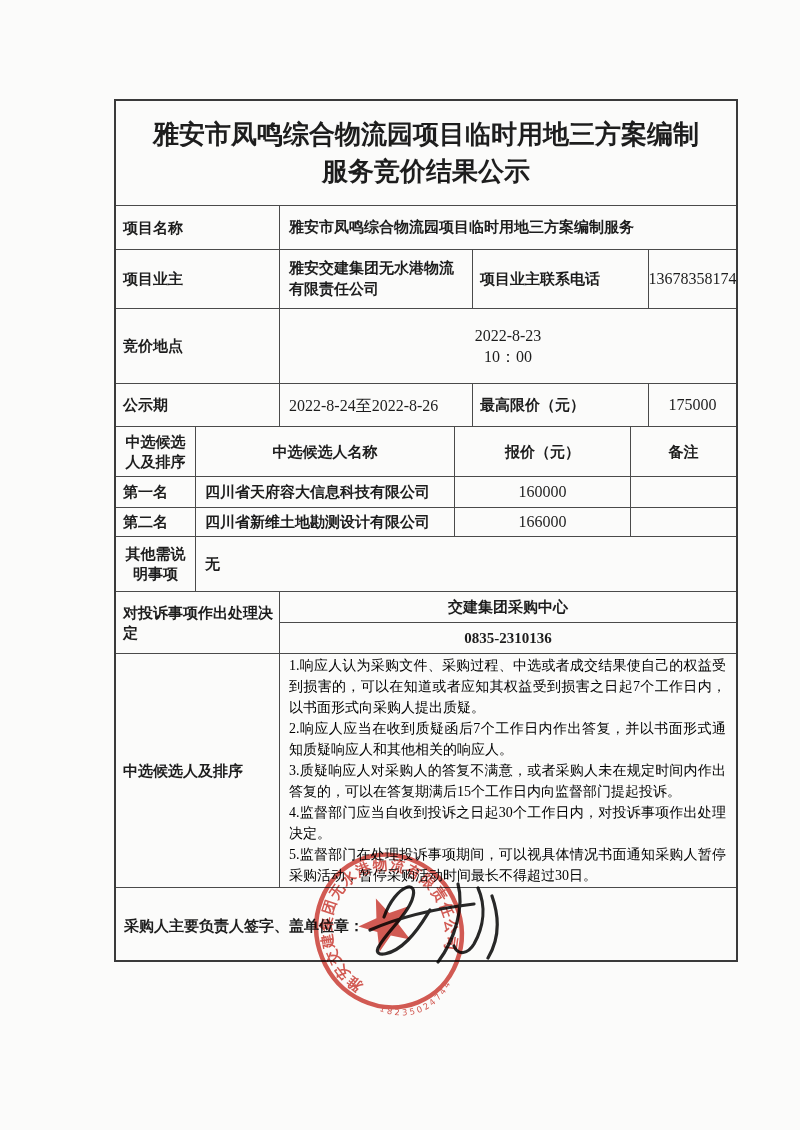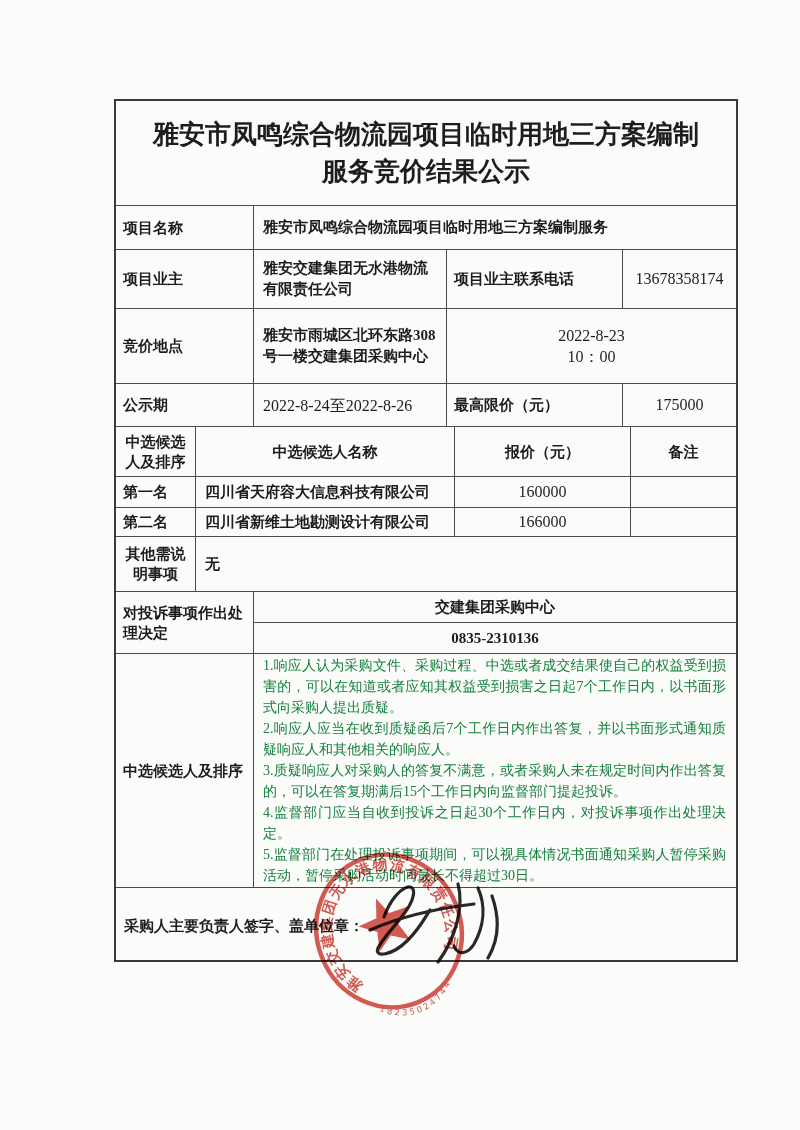--- a/index.html
+++ b/index.html
@@ -16,21 +16,21 @@
     position:absolute;left:70px;top:83px;width:624px;height:863px;
     border:2px solid #3a3a3a;
     box-sizing:border-box;
     display:flex;flex-direction:column;
     background:transparent;
   }
   .row{display:flex;flex-direction:row;border-bottom:1.5px solid #4a4a4a;box-sizing:border-box;flex:0 0 auto;}
   .row:last-child{border-bottom:none;}
   .cell{box-sizing:border-box;border-right:1.5px solid #4a4a4a;display:flex;align-items:center;overflow:hidden;}
   .cell:last-child{border-right:none;}
-  .w-c1{width:138px;}
+  .w-c1{width:164px;}
   .w-c2{width:193px;}
   .w-c3{width:176px;}
   .w-last{flex:1;}
   .w-n1{width:80px;}
   .w-n2{width:259px;}
   .lbl{font-weight:bold;font-size:15px;padding:2px 4px 2px 7px;line-height:20px;}
   .val{font-weight:bold;font-size:15px;padding:2px 6px 2px 9px;line-height:21px;}
   .num{font-weight:normal;font-size:16px;}
   .center{justify-content:center;text-align:center;}
   .title-row{height:105px;}
@@ -47,21 +47,21 @@
   .r-sup{height:62px;}
   .r-complaint{height:234px;}
   .r-sig{height:76px;}
   .hdr{font-weight:bold;font-size:15px;line-height:20px;}
   .sup-right{flex:1;display:flex;flex-direction:column;}
   .sup-sub{flex:1;display:flex;align-items:center;justify-content:center;
     font-weight:bold;font-size:15px;box-sizing:border-box;}
   .sup-sub:first-child{border-bottom:1.5px solid #4a4a4a;}
   .complaint-body{
     flex:1;display:flex;flex-direction:column;justify-content:center;
-    padding:6px 10px 6px 9px;font-size:14px;line-height:21px;font-weight:normal;color:#15803d;
+    padding:6px 10px 6px 9px;font-size:14px;line-height:21px;font-weight:normal;color:#000000;
   }
   .complaint-body p{margin:0;text-align:justify;}
   .sig-cell{flex:1;font-weight:bold;font-size:15px;padding-left:8px;}
   .stamp{position:absolute;left:258px;top:826px;mix-blend-mode:multiply;opacity:.88;}
   .signature{position:absolute;left:318px;top:846px;mix-blend-mode:multiply;}
 </style>
 </head>
 <body>
 
 <div class="sheet">
@@ -79,21 +79,20 @@
 
     <div class="row r-owner">
       <div class="cell w-c1 lbl">项目业主</div>
       <div class="cell w-c2 val">雅安交建集团无水港物流有限责任公司</div>
       <div class="cell w-c3 lbl">项目业主联系电话</div>
       <div class="cell w-last center num">13678358174</div>
     </div>
 
     <div class="row r-loc">
       <div class="cell w-c1 lbl">竞价地点</div>
-      <div class="cell w-c2 val">雅安市雨城区北环东路308号一楼交建集团采购中心</div>
       <div class="cell w-last center num" style="flex-direction:column;line-height:21px;">
         <span>2022-8-23</span>
         <span>10：00</span>
       </div>
     </div>
 
     <div class="row r-pub">
       <div class="cell w-c1 lbl">公示期</div>
       <div class="cell w-c2 val num">2022-8-24至2022-8-26</div>
       <div class="cell w-c3 lbl">最高限价（元）</div>

